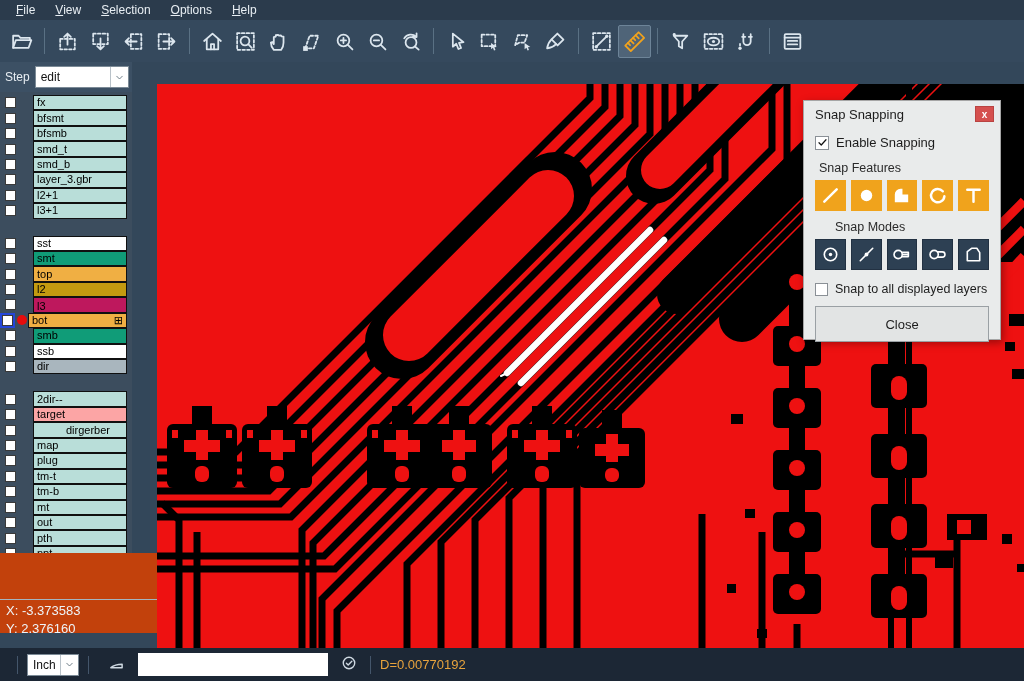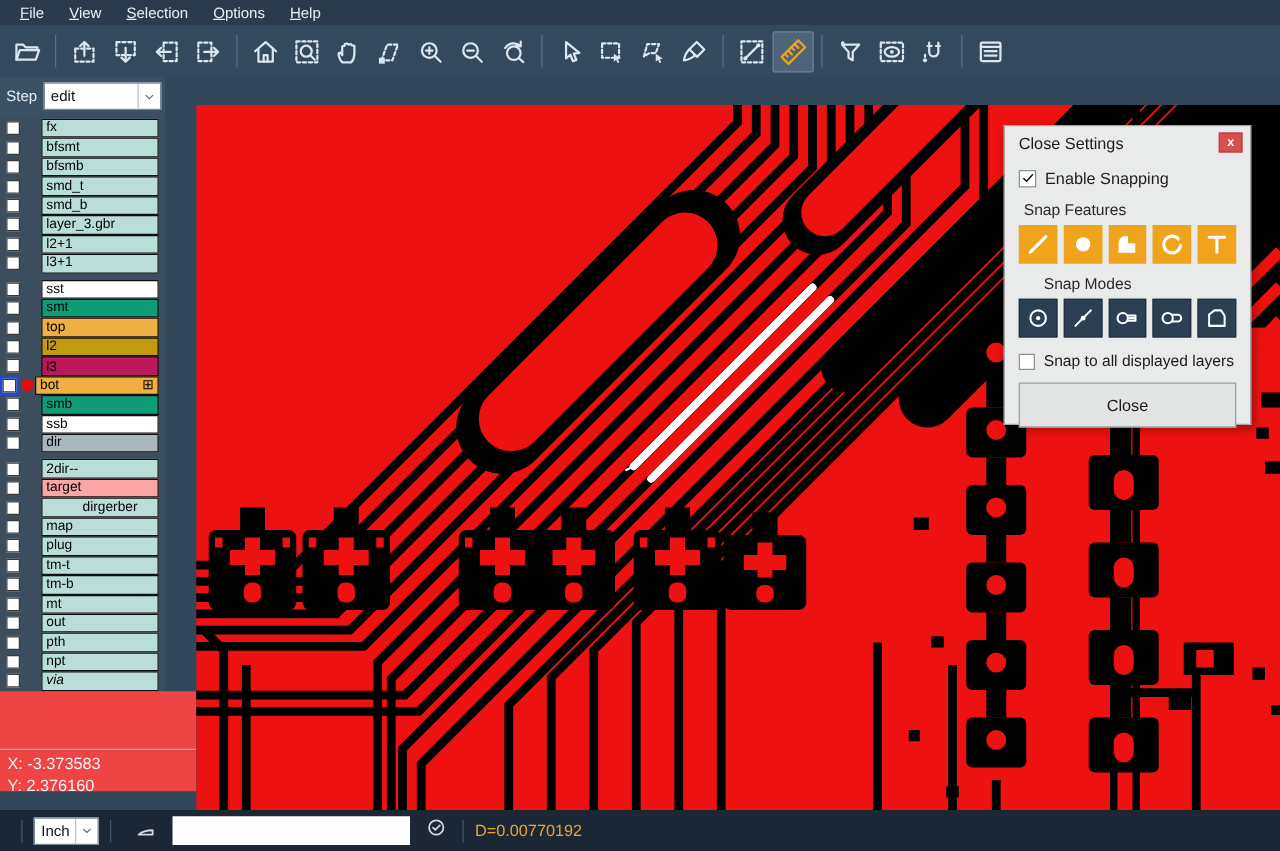--- a/index.html
+++ b/index.html
@@ -45,36 +45,36 @@
   }
   #step-select{ flex:1; }
   .selectbox .seltext{ flex:1; padding-left:5px; }
   .selectbox .selarrow{
     width:18px; height:100%; border-left:1px solid #b9c2c9; display:flex; align-items:center; justify-content:center;
     color:#5a6a76;
   }
   .selectbox .selarrow svg{ width:11px; height:11px; }
   #rows{ padding-top:3px; }
   .lrow{ height:15.45px; display:flex; align-items:center; }
-  .lrow.gap{ margin-top:5px; }
+  .lrow.gap{ margin-top:17px; }
   .cbwrap{ width:20px; display:flex; justify-content:center; flex:0 0 auto; }
   .cb{ width:11px; height:11px; background:#fff; border:1.5px solid #3a3a3a; }
   .cbwrap.activecb{ background:#2446d8; padding:2px; width:auto; }
   .dotslot{ width:13px; display:flex; align-items:center; justify-content:center; flex:0 0 auto; }
   .reddot{ width:10px; height:10px; border-radius:50%; background:#e60c0c; }
   .cell{
     flex:1; height:100%; margin-right:5px; border:1px solid #101010;
     font-size:11px; color:#000; display:flex; align-items:center; padding:0 3px 0 3px;
     line-height:11px; overflow:hidden; white-space:nowrap;
   }
   .cell .gridglyph{ margin-left:auto; font-size:11px; line-height:10px; }
   
   #xy-panel{
     position:absolute; left:0; top:553px; width:157px; height:80px;
-    background:#ef4444; color:#eef3f7; font-size:13px;
+    background:#c2410c; color:#eef3f7; font-size:13px;
   }
   #xy-panel .xysep{ height:47px; border-bottom:1px solid #a5b4bf; }
   #xy-panel .xyline{ padding:3px 0 0 6px; }
   
   #canvas-wrap{ position:absolute; left:157px; top:84px; width:867px; height:564px; cursor:crosshair; }
   #canvas-wrap svg{ display:block; }
   
   #snap-dialog{
     position:absolute; left:803px; top:100px; width:198px; height:240px;
     background:#e9ebeb; border:1px solid #a6a6a6; box-shadow:2px 3px 8px rgba(0,0,0,.35);
@@ -746,21 +746,21 @@
   <g stroke="#fff" stroke-linecap="round" fill="none">
     <path d="M350 289 L493 146" stroke-width="6.5"></path>
     <path d="M364 299 L507 156" stroke-width="6.5"></path>
     <path d="M350 289 l-6 3" stroke-width="2"></path>
   </g>
 </svg>
 </div>
 
 <div id="snap-dialog">
   <div id="snap-title">
-    <span class="ttext">Close Settings</span>
+    <span class="ttext">Snap Snapping</span>
     <div id="snap-close">x</div>
   </div>
   <div class="dlg-row" style="margin-top:8px;">
     <div class="wcb" id="enable-cb">
         <svg viewBox="0 0 22 22" fill="none" stroke="currentColor" stroke-width="1.7" stroke-linecap="round" stroke-linejoin="round">
           <path d="M4 11.5 8.5 16 18 5.5" stroke-width="2.4"></path>
         </svg>
       </div>
     <span class="dlg-label">Enable Snapping</span>
   </div>

